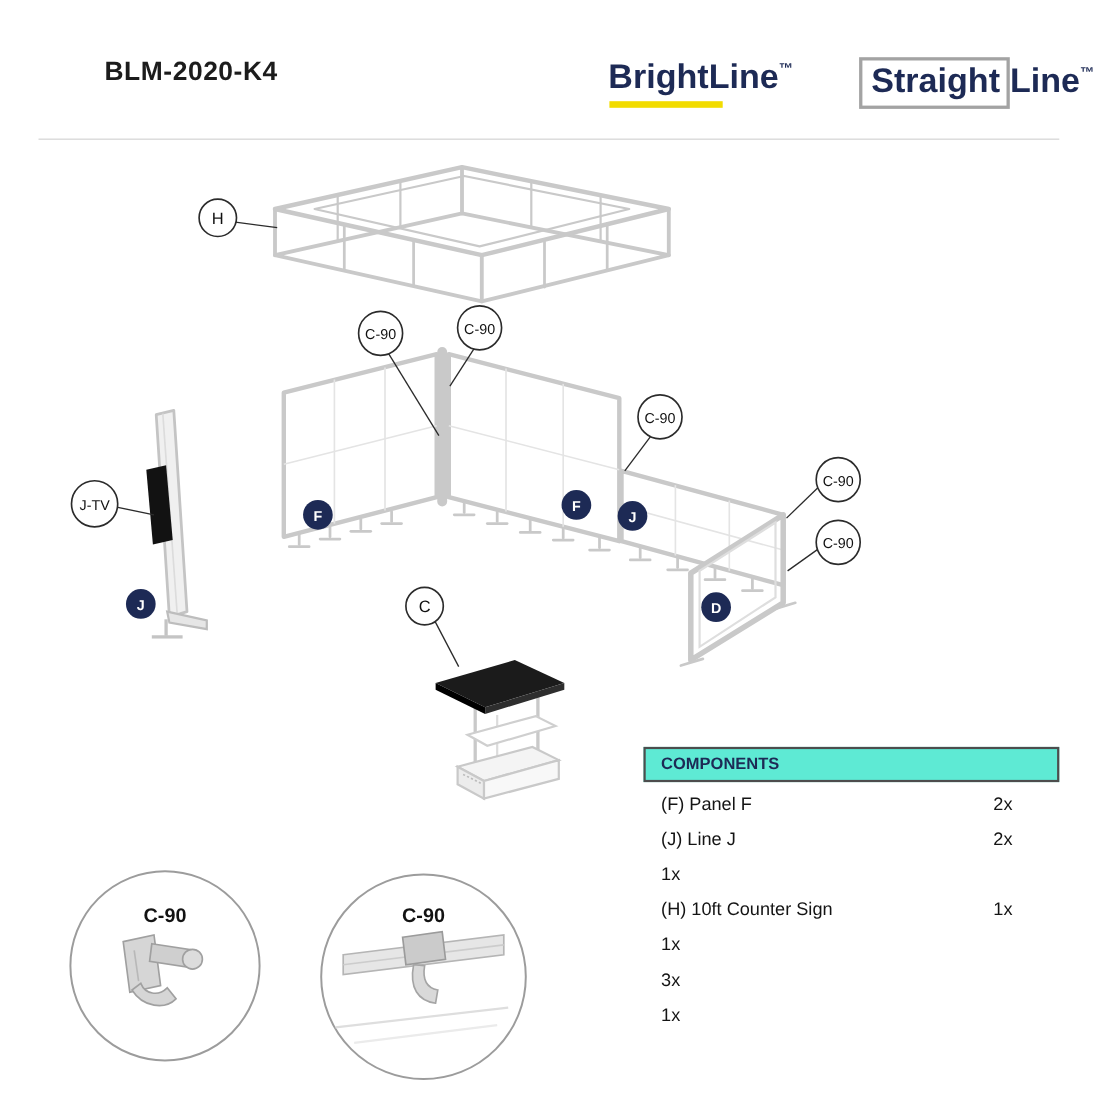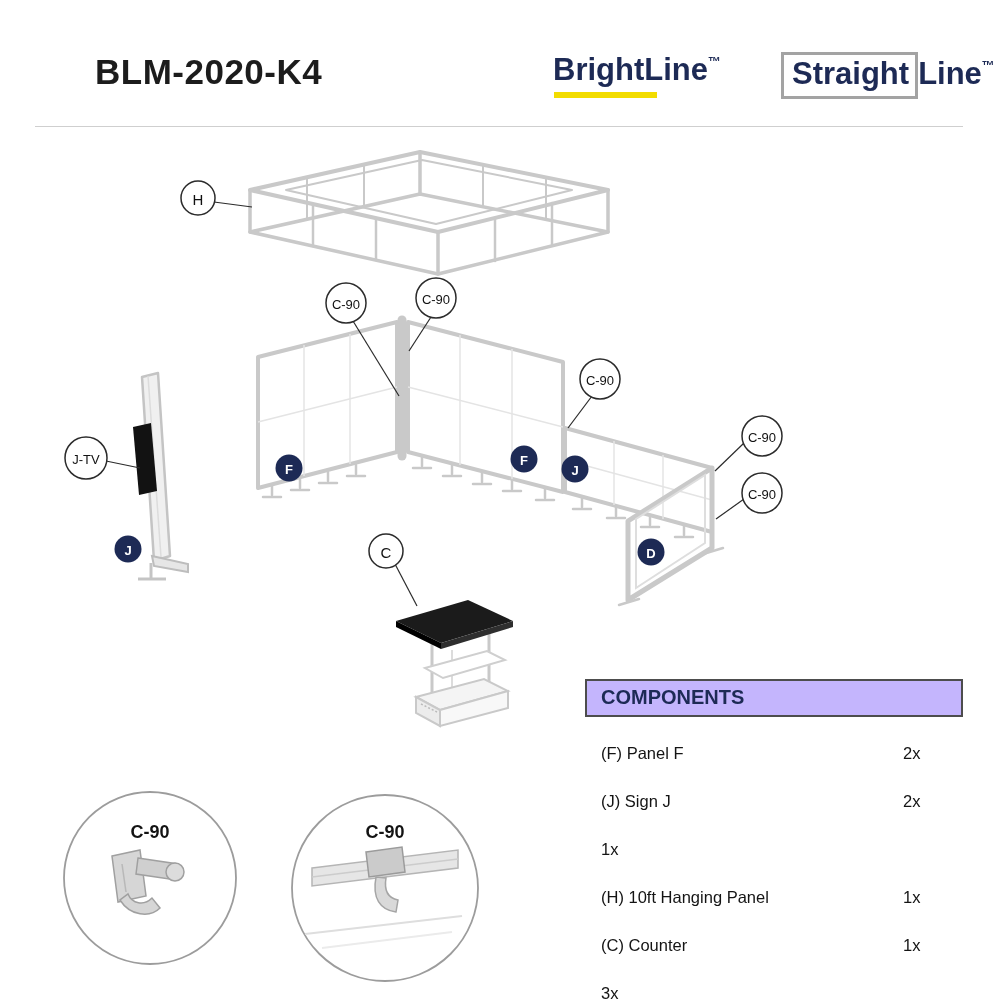--- a/index.html
+++ b/index.html
@@ -1,20 +1,20 @@
 <!DOCTYPE html>
 <html style="--navy: #1d2a55; --accent_yellow: #f2dc00; --frame_gray: #c9c9c9;"><head>
 <meta charset="utf-8">
 <style>
   * { margin:0; padding:0; box-sizing:border-box; }
   html,body { width:1000px; height:1000px; background:#ffffff;
     font-family:"Liberation Sans", sans-serif; }
   .page { position:absolute; left:0; top:0; width:1000px; height:1000px; background:#fff; overflow:hidden; }
 
-  .title { position:absolute; left:95px; top:52px; font-size:35px; font-weight:800;
+  .title { position:absolute; left:95px; top:52px; font-size:24px; font-weight:800;
     color:#1c1c1c; letter-spacing:.5px;text-align:center; }
 
   .logos { position:absolute; left:553px; top:52px; display:flex; align-items:flex-end; gap:28px; }
   .brightline { position:relative; font-size:31px; font-weight:800; color:var(--navy,#1d2a55); padding-bottom:11px; white-space:nowrap; }
   .bl-underline { position:absolute; left:1px; bottom:1px; width:103px; height:6px; background:var(--accent_yellow,#f2dc00); }
   .straightline { font-size:31px; font-weight:800; color:var(--navy,#1d2a55); white-space:nowrap;margin-left:32px; }
   .straightline .boxed { border:3px solid #a3a3a3; padding:1px 6px 4px 8px; display:inline-block; }
   .tm { font-size:13px; vertical-align:14px; font-weight:700; }
 
   .divider { position:absolute; left:35px; top:126px; width:928px; height:1px; background:#cfcfcf; }
@@ -29,24 +29,24 @@
   .co-circle { fill:#fff; stroke:#2b2b2b; stroke-width:1.5; }
   .co-text { font-size:13px; font-weight:400; fill:#111; text-anchor:middle; dominant-baseline:central; }
   .co-text-lg { font-size:15px; font-weight:400; fill:#111; text-anchor:middle; dominant-baseline:central; }
   .navy-dot { fill:var(--navy,#1d2a55); }
   .navy-text { font-size:13px; font-weight:700; fill:#ffffff; text-anchor:middle; dominant-baseline:central; }
   .detail-circle { fill:#ffffff; stroke:#9c9c9c; stroke-width:1.8; }
   .detail-title { font-size:18px; font-weight:700; fill:#131313; text-anchor:middle; }
 
   
   .components { position:absolute; left:585px; top:679px; width:378px; }
-  .components-header { background:#c4b5fd; border:2px solid #4d4d4d; font-weight:700;
-    font-size:20px; color:var(--navy,#1d2a55); padding:5px 14px 6px; }
+  .components-header { background:#5eead4; border:2px solid #4d4d4d; font-weight:700;
+    font-size:15px; color:var(--navy,#1d2a55); padding:5px 14px 6px; }
   .components-rows { padding-top:4px; }
-  .components-row { display:flex; align-items:flex-end; padding:6.5px 16px; font-size:16.5px; color:#141414;margin-top:16px; }
+  .components-row { display:flex; align-items:flex-end; padding:6.5px 16px; font-size:16.5px; color:#141414; }
   .row-label { flex:1; }
   .row-qty { width:44px; }
 </style>
 </head>
 <body>
 
 <div class="page">
 
   <h1 class="title">BLM-2020-K4</h1>
 
@@ -250,32 +250,31 @@
   </svg>
 
   <section class="components">
     <div class="components-header">COMPONENTS</div>
     <div class="components-rows">
       <div class="components-row">
         <span class="row-label">(F) Panel F</span>
         <span class="row-qty">2x</span>
       </div>
       <div class="components-row">
-        <span class="row-label">(J) Sign J</span>
+        <span class="row-label">(J) Line J</span>
         <span class="row-qty">2x</span>
       </div>
       <div class="components-row">
         <span class="row-qty">1x</span>
       </div>
       <div class="components-row">
-        <span class="row-label">(H) 10ft Hanging Panel</span>
-        <span class="row-qty">1x</span>
-      </div>
-      <div class="components-row">
-        <span class="row-label">(C) Counter</span>
+        <span class="row-label">(H) 10ft Counter Sign</span>
+        <span class="row-qty">1x</span>
+      </div>
+      <div class="components-row">
         <span class="row-qty">1x</span>
       </div>
       <div class="components-row">
         <span class="row-qty">3x</span>
       </div>
       <div class="components-row">
         <span class="row-qty">1x</span>
       </div>
     </div>
   </section>

